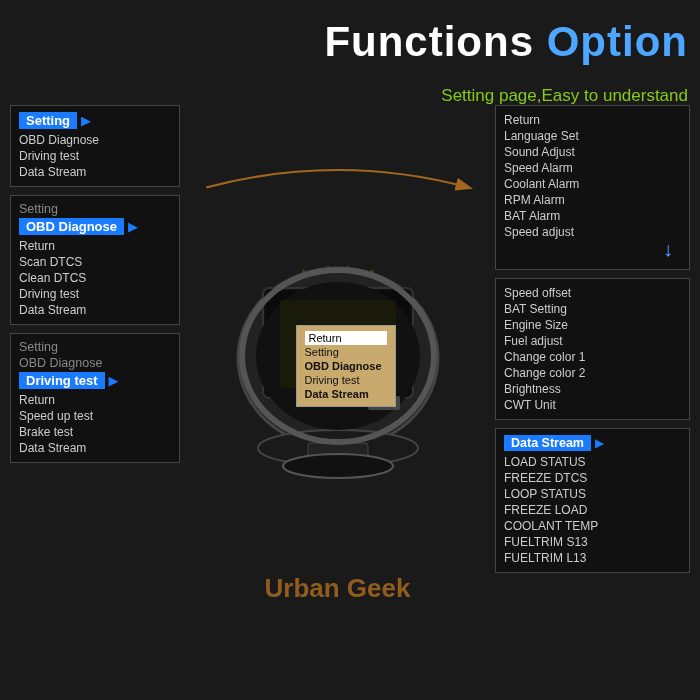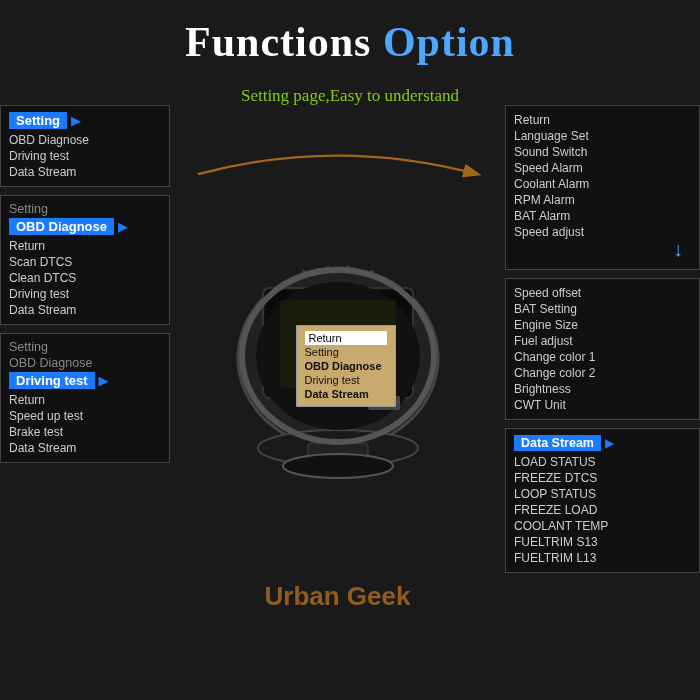--- a/index.html
+++ b/index.html
@@ -7,23 +7,22 @@
       width: 700px;
       height: 700px;
       background: #1a1a1a;
       font-family: Arial, sans-serif;
       overflow: hidden;
       position: relative;
     }
 
     
     .title-area {
-      text-align: center;
-      padding: 18px 0 6px 0;
-      font-family: Liberation Serif, serif;
+      text-align: right;
+      padding: 18px 12px 6px 0;
     }
     .title-main {
       font-size: 42px;
       font-weight: 900;
       color: #ffffff;
       letter-spacing: 1px;
     }
     .title-main .highlight {
       color: #4da6ff;
     }
@@ -35,21 +34,21 @@
 
     
     .main-layout {
       display: flex;
       flex-direction: row;
       position: absolute;
       top: 95px;
       left: 0;
       right: 0;
       bottom: 0;
-      padding: 0 0;
+      padding: 0 10px;
     }
 
     
     .left-col {
       display: flex;
       flex-direction: column;
       gap: 8px;
       width: 170px;
       flex-shrink: 0;
       padding-top: 10px;
@@ -156,21 +155,21 @@
       transform: translate(-50%, -50%);
       width: 280px;
       height: 280px;
       opacity: 0.35;
       z-index: 0;
     }
 
     
     .brand-text {
       position: absolute;
-      bottom: 88px;
+      bottom: 96px;
       left: 50%;
       transform: translateX(-50%);
       text-align: left;
       z-index: 1;
       white-space: nowrap;
     }
     .brand-text .urban-geek {
       font-size: 26px;
       font-weight: 900;
       color: #c47a20;
@@ -349,21 +348,21 @@
       <path d="M 30 60 Q 180 20 330 60" stroke="#c47a20" stroke-width="2.5" fill="none" marker-end="url(#arrowhead)" opacity="0.8"></path>
     </svg>
 
   </div>
 
   <div class="right-col">
 
     <div class="right-panel">
       <div class="rp-item">Return</div>
       <div class="rp-item">Language Set</div>
-      <div class="rp-item">Sound Switch</div>
+      <div class="rp-item">Sound Adjust</div>
       <div class="rp-item">Speed Alarm</div>
       <div class="rp-item">Coolant Alarm</div>
       <div class="rp-item">RPM Alarm</div>
       <div class="rp-item">BAT Alarm</div>
       <div class="rp-item">Speed adjust</div>
       <div class="arrow-down">↓</div>
     </div>
 
     <div class="right-panel">
       <div class="rp-item">Speed offset</div>

